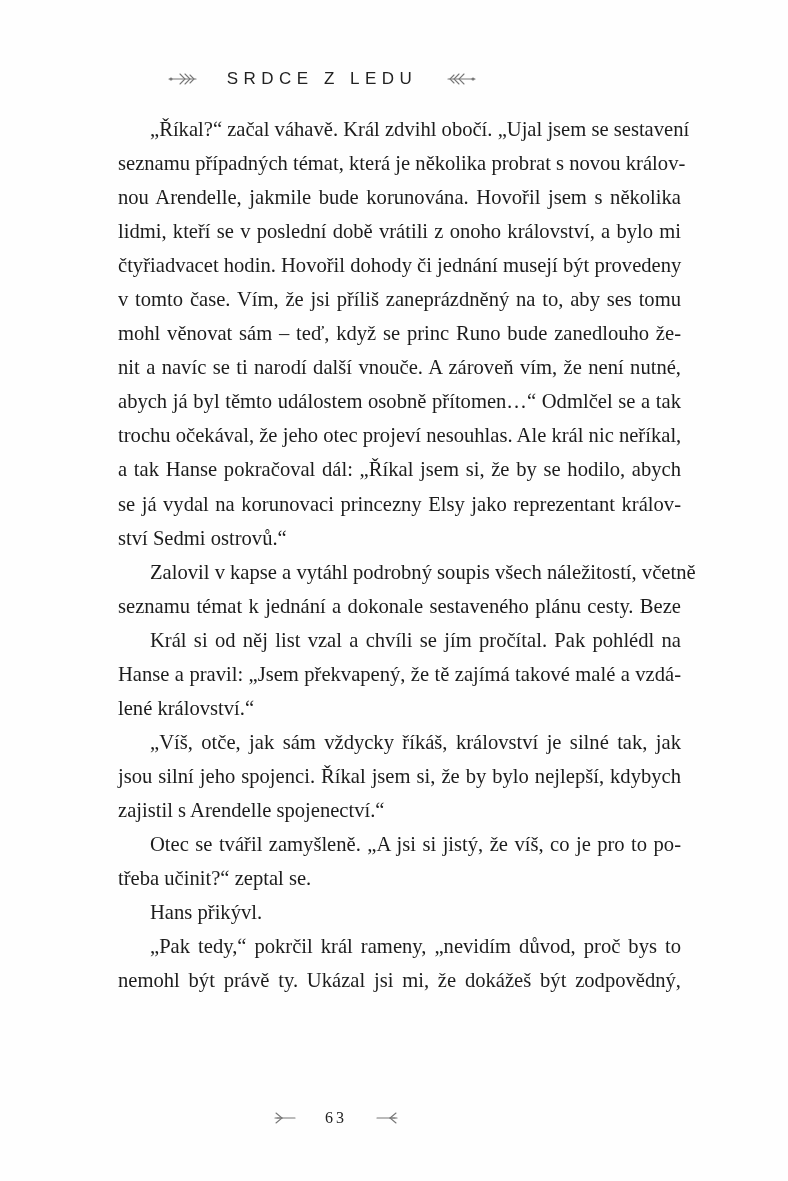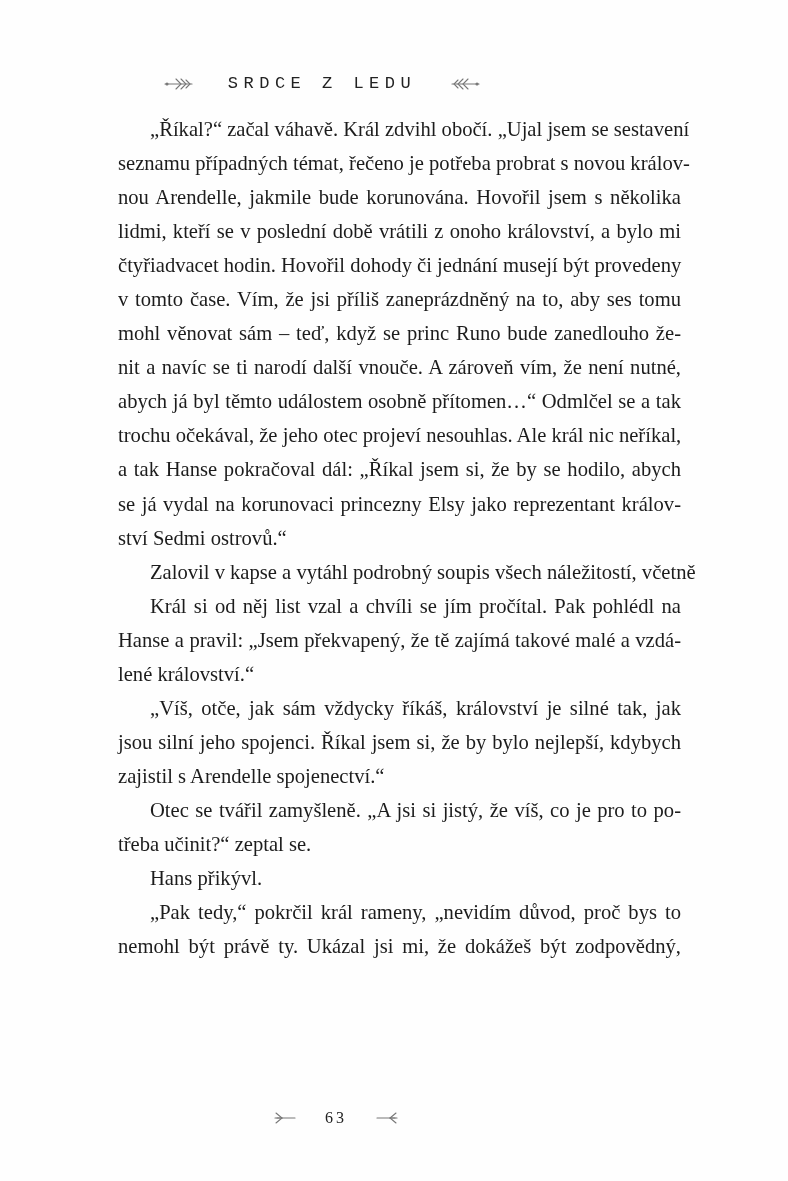--- a/index.html
+++ b/index.html
@@ -1,20 +1,20 @@
 <!DOCTYPE html>
 <html><head>
 <meta charset="utf-8">
 <style>
   html, body { margin: 0; padding: 0; background: #ffffff; }
   body { width: 788px; height: 1181px; position: relative; overflow: hidden; }
   .page { position: absolute; left: 0; top: 0; width: 788px; height: 1181px; background: #fefefe; }
   .running-head {
-    position: absolute; top: 70px; left: 0; width: 644px; text-align: center;
-    font-family: Liberation Mono, monospace; font-size: 17px;
+    position: absolute; top: 64px; left: 0; width: 644px; text-align: center;
+    font-family: Liberation Sans, sans-serif; font-size: 17px;
     letter-spacing: 5.5px; color: #222; height: 28px; line-height: 28px;
   }
   .running-head .title { display: inline-block; vertical-align: middle; margin: 0 18px; }
   .ornament { display: inline-block; vertical-align: middle; width: 30px; height: 14px; }
   .ornament svg { display: block; }
   .body-text {
     position: absolute; top: 112px; left: 118px; width: 563px;
     font-family: "Liberation Serif", "DejaVu Serif", serif; font-size: 20.6px;
     color: #1c1c1c;
   }
@@ -58,33 +58,34 @@
           <path d="M13 2 L8 7 L13 12"></path>
           <path d="M8 3 L4 7 L8 11"></path>
           <circle cx="27" cy="7" r="1" fill="#777"></circle>
         </g>
       </svg>
     </span>
   </div>
 
   <div class="body-text" id="body-text">
       <span class="line indent">„Říkal?“ začal váhavě. Král zdvihl obočí. „Ujal jsem se sestavení</span>
-      <span class="line">seznamu případných témat, řečeno je potřeba probrat s novou králov-</span>
+      <span class="line">seznamu případných témat, která je několika probrat s novou králov-</span>
       <span class="line">nou Arendelle, jakmile bude korunována. Hovořil jsem s několika</span>
       <span class="line">lidmi, kteří se v poslední době vrátili z onoho království, a bylo mi</span>
       <span class="line">čtyřiadvacet hodin. Hovořil dohody či jednání musejí být provedeny</span>
       <span class="line">v tomto čase. Vím, že jsi příliš zaneprázdněný na to, aby ses tomu</span>
       <span class="line">mohl věnovat sám – teď, když se princ Runo bude zanedlouho že-</span>
       <span class="line">nit a navíc se ti narodí další vnouče. A zároveň vím, že není nutné,</span>
       <span class="line">abych já byl těmto událostem osobně přítomen…“ Odmlčel se a tak</span>
       <span class="line">trochu očekával, že jeho otec projeví nesouhlas. Ale král nic neříkal,</span>
       <span class="line">a tak Hanse pokračoval dál: „Říkal jsem si, že by se hodilo, abych</span>
       <span class="line">se já vydal na korunovaci princezny Elsy jako reprezentant králov-</span>
       <span class="line last">ství Sedmi ostrovů.“</span>
       <span class="line indent">Zalovil v kapse a vytáhl podrobný soupis všech náležitostí, včetně</span>
+      <span class="line">seznamu témat k jednání a dokonale sestaveného plánu cesty. Beze</span>
       <span class="line indent">Král si od něj list vzal a chvíli se jím pročítal. Pak pohlédl na</span>
       <span class="line">Hanse a pravil: „Jsem překvapený, že tě zajímá takové malé a vzdá-</span>
       <span class="line last">lené království.“</span>
       <span class="line indent">„Víš, otče, jak sám vždycky říkáš, království je silné tak, jak</span>
       <span class="line">jsou silní jeho spojenci. Říkal jsem si, že by bylo nejlepší, kdybych</span>
       <span class="line last">zajistil s Arendelle spojenectví.“</span>
       <span class="line indent">Otec se tvářil zamyšleně. „A jsi si jistý, že víš, co je pro to po-</span>
       <span class="line last">třeba učinit?“ zeptal se.</span>
       <span class="line indent last">Hans přikývl.</span>
       <span class="line indent">„Pak tedy,“ pokrčil král rameny, „nevidím důvod, proč bys to</span>

